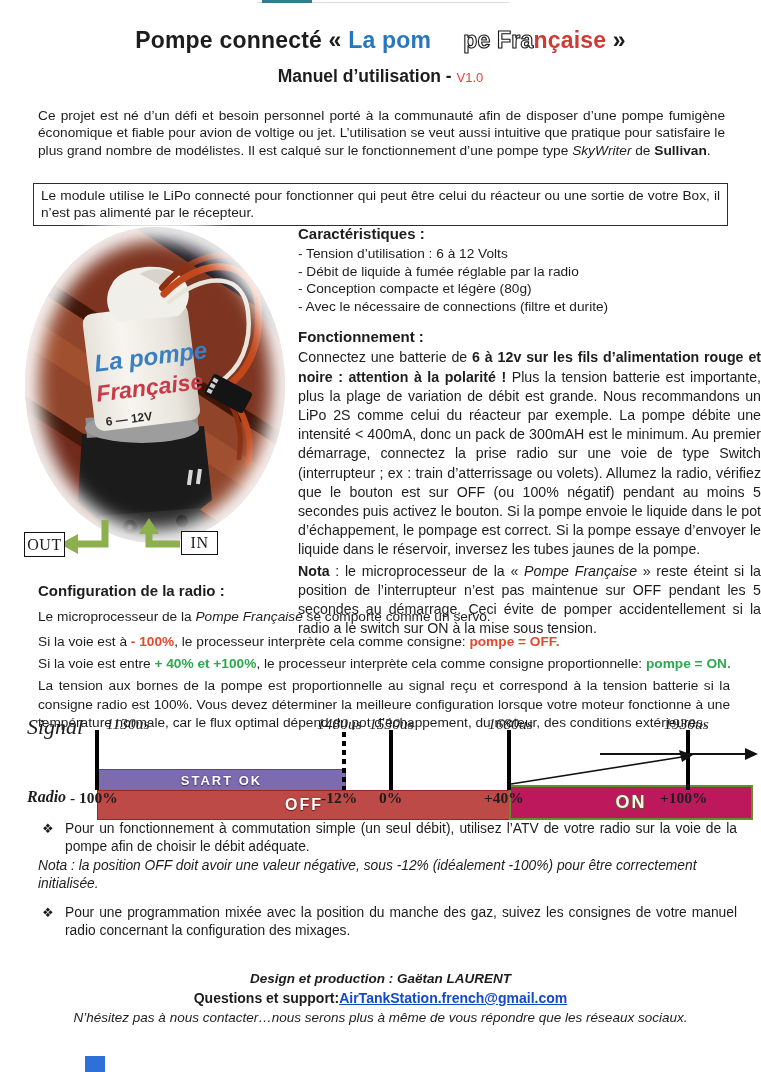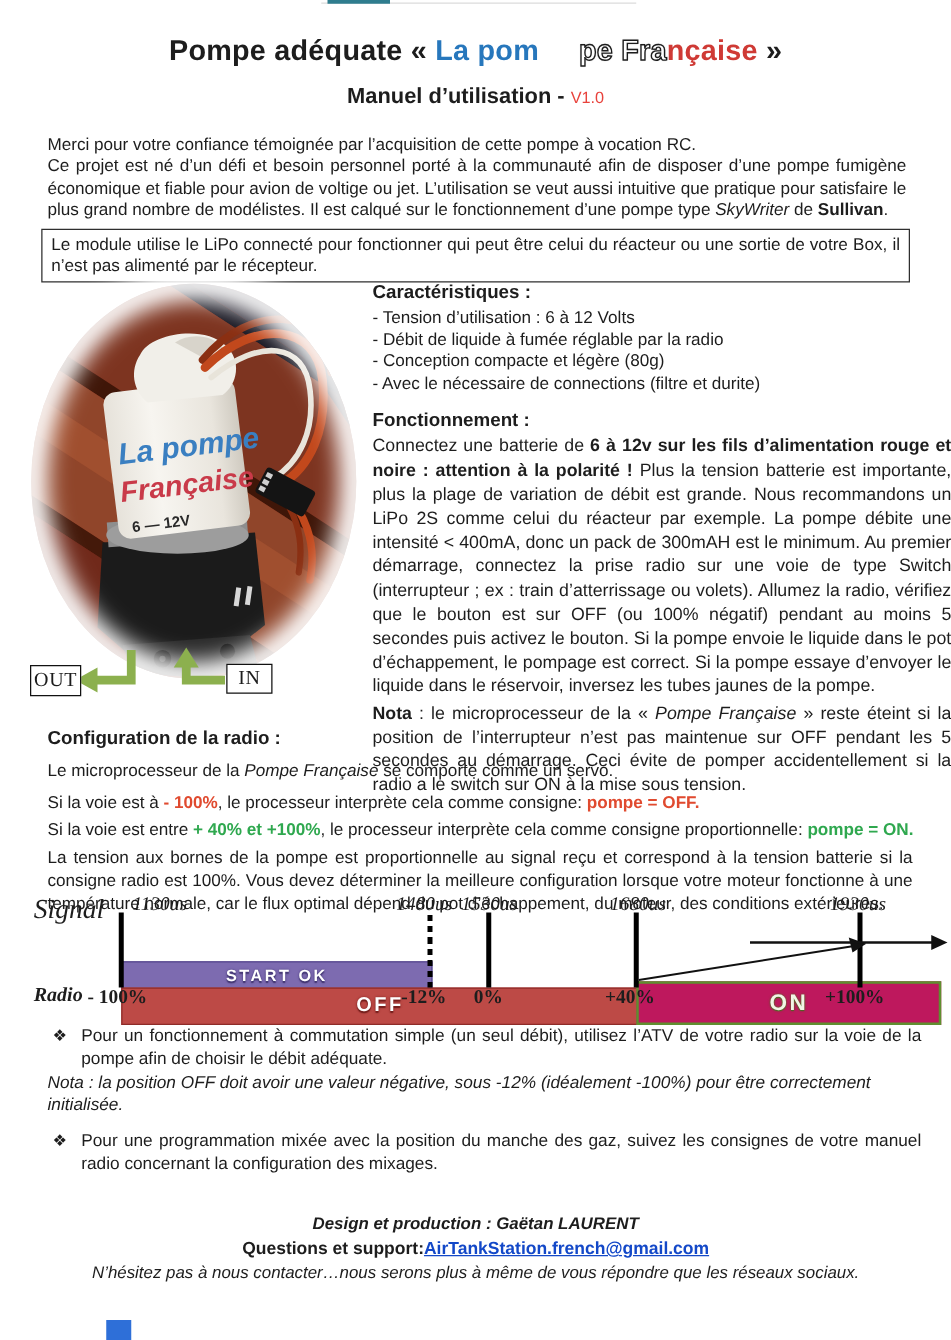--- a/index.html
+++ b/index.html
@@ -81,26 +81,25 @@
   .blue-mark{position:absolute;left:85px;top:1056px;width:20px;height:16px;background:#2e6fd8;}
 </style>
 </head>
 <body>
 
 <div class="page">
 
   <div class="tab-line"></div>
   <div class="tab-underline"></div>
 
-  <div class="title"><span>Pompe adéquate « </span><span class="t-blue">La pom</span><span class="t-outline">pe Fra</span><span class="t-red">nçaise</span><span> »</span></div>
+  <div class="title"><span>Pompe connecté « </span><span class="t-blue">La pom</span><span class="t-outline">pe Fra</span><span class="t-red">nçaise</span><span> »</span></div>
 
   <div class="subtitle"><span>Manuel d’utilisation -</span> <span class="version">V1.0</span></div>
 
   <div class="intro">
-    <div>Merci pour votre confiance témoignée par l’acquisition de cette pompe à vocation RC.</div>
     <div class="just"><span>Ce projet est né d’un défi et besoin personnel porté à la communauté afin de disposer d’une pompe fumigène économique et fiable pour avion de voltige ou jet. L’utilisation se veut aussi intuitive que pratique pour satisfaire le plus grand nombre de modélistes. Il est calqué sur le fonctionnement d’une pompe type </span><span class="it">SkyWriter</span><span> de </span><span class="b">Sullivan</span><span>.</span></div>
   </div>
 
   <div class="notebox"><span>Le module utilise le LiPo connecté pour fonctionner qui peut être celui du réacteur ou une sortie de votre Box, il n’est pas alimenté par le récepteur.</span></div>
 
   <div class="photo">
     <svg width="282" height="345" viewBox="0 0 282 345">
       <defs>
         <clipPath id="ovalClip">
             <ellipse cx="143" cy="163" rx="130" ry="158"></ellipse>

